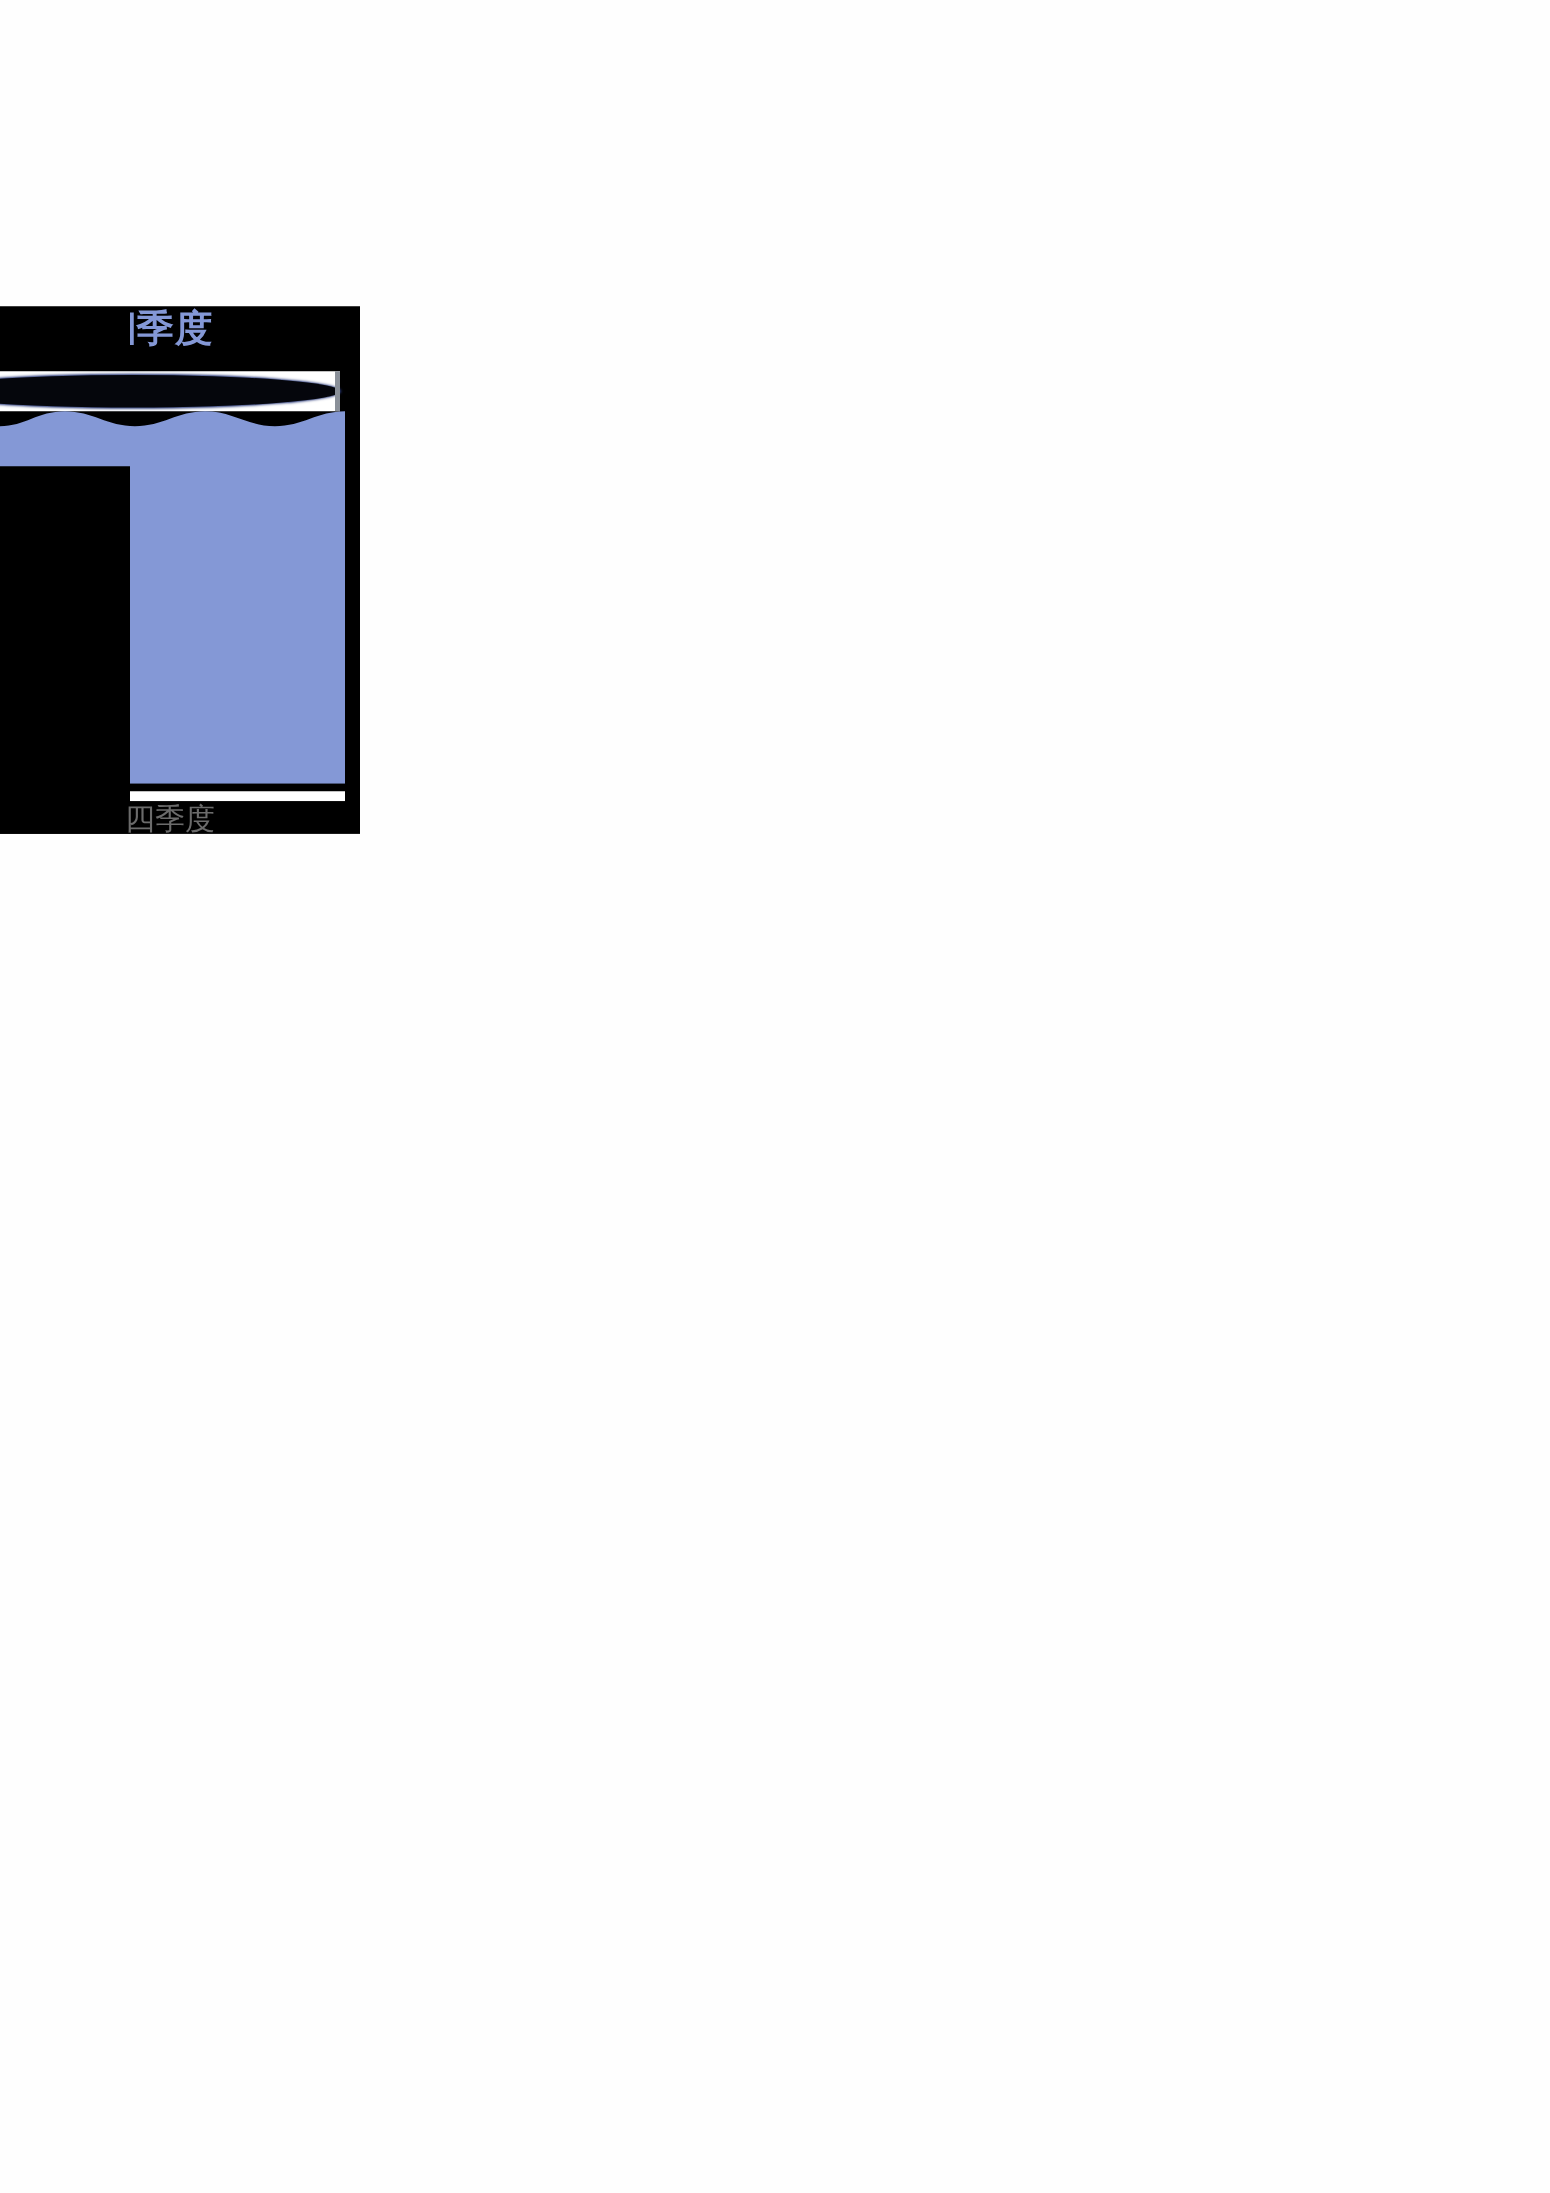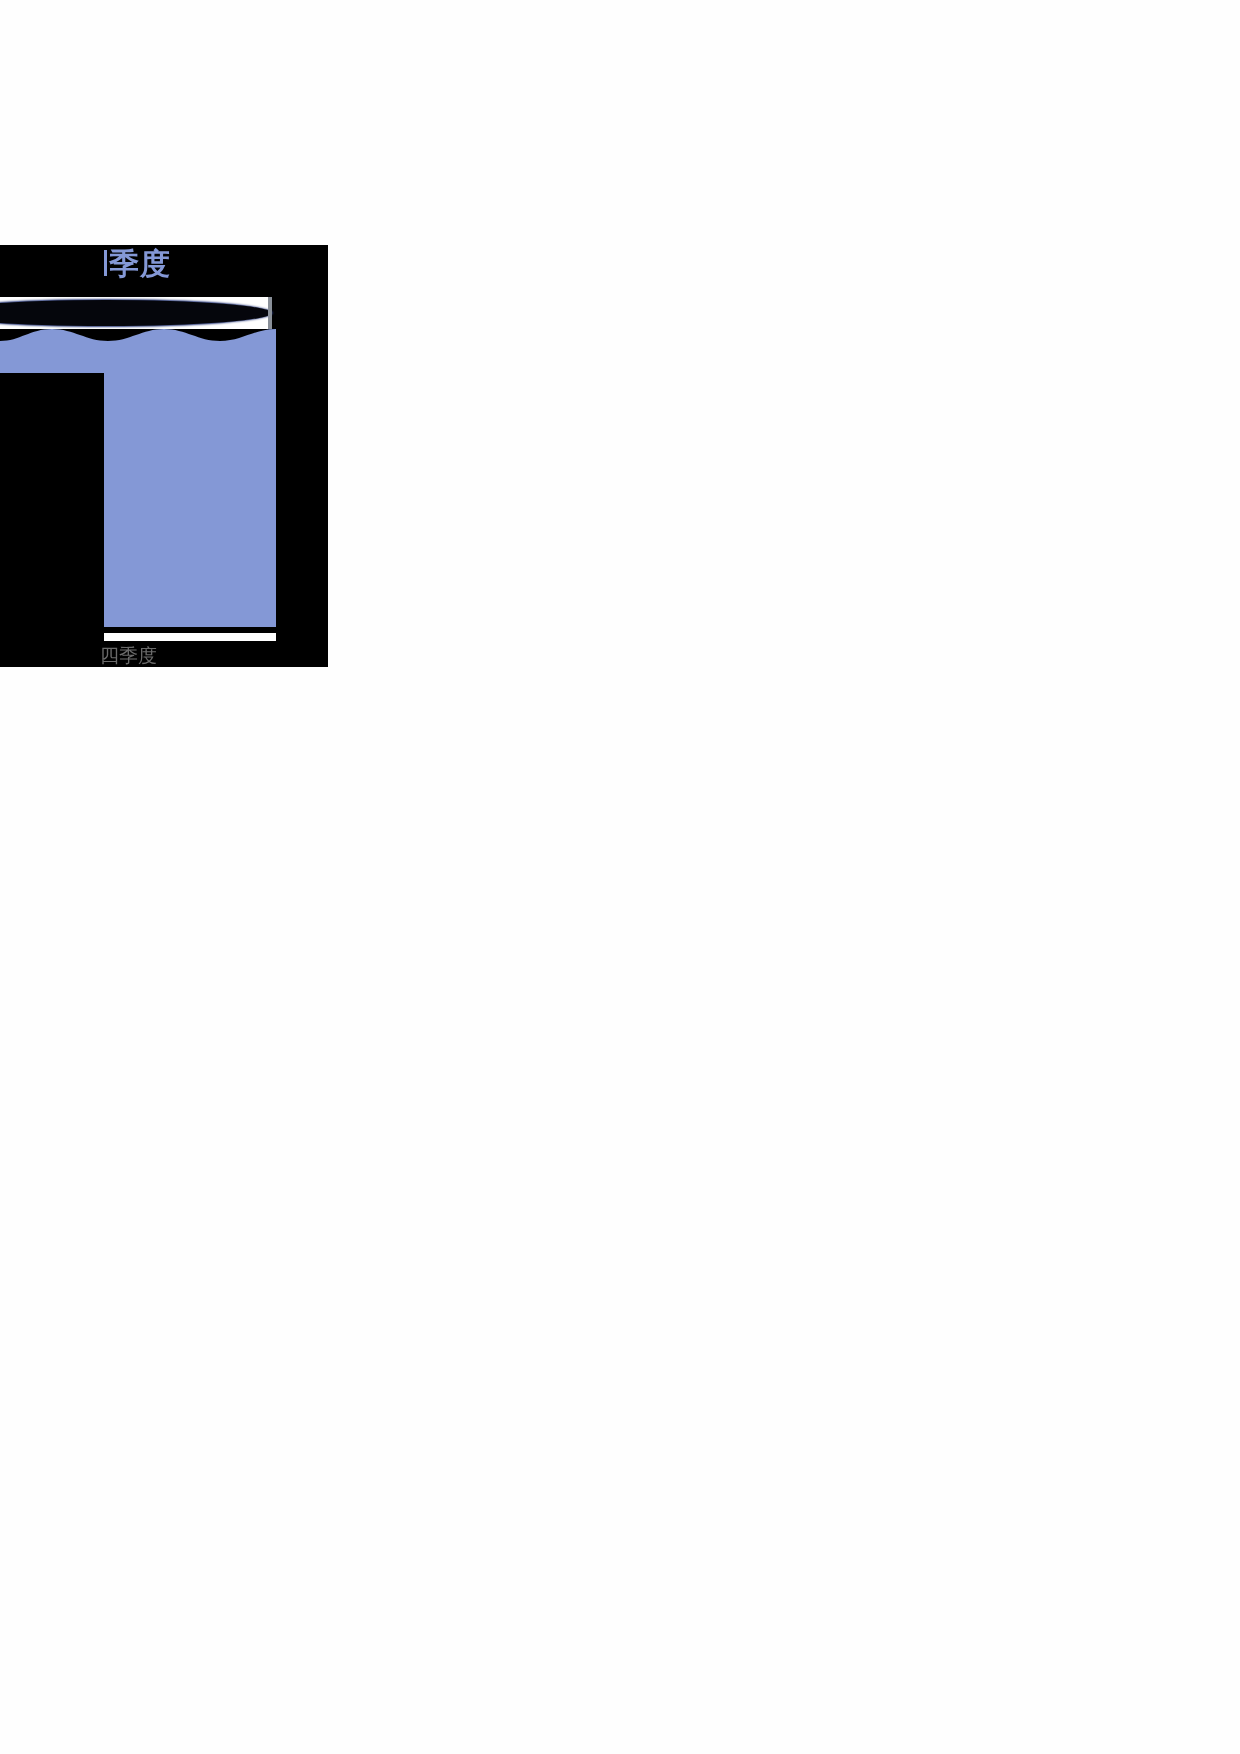--- a/index.html
+++ b/index.html
@@ -1,28 +1,28 @@
 <!DOCTYPE html>
 <html><head>
 <meta charset="utf-8">
 <style>
   html, body { margin:0; padding:0; }
   body { width:1240px; height:1754px; background:#fefefe; position:relative; overflow:hidden; font-family:"DejaVu Sans", sans-serif; }
-  .panel { position:absolute; left:0; top:245px; width:328px; height:422px; background:#000; overflow:hidden; }
+  .panel { position:absolute; left:0; top:245px; width:288px; height:422px; background:#000; overflow:hidden; }
   .title-bar { position:absolute; left:104px; top:5px; width:3px; height:26px; background:#8498d6; }
   .title-text { position:absolute; left:109px; top:0; height:38px; line-height:38px; font-size:30px; font-weight:bold; color:#8498d6; letter-spacing:1px; white-space:nowrap; }
   .lid-band { position:absolute; left:0; top:52px; width:272px; height:32px; background:#fff; }
   .lid-edge { position:absolute; left:268px; top:52px; width:4px; height:32px; background:#8a9099; }
   .lid-ellipse { position:absolute; left:-60px; top:55px; width:332px; height:26px; border-radius:50%; background:#05060c; box-shadow:0 0 2px 1px #2a3a7a; }
   .liquid { position:absolute; left:0; top:82px; width:276px; height:300px; }
   .mask-left { position:absolute; left:0; top:128px; width:104px; height:294px; background:#000; }
   .bottom-strip { position:absolute; left:104px; top:388px; width:172px; height:8px; background:#fff; }
   .right-bar { position:absolute; left:276px; top:52px; width:12px; height:344px; background:#000; }
   .label-band { position:absolute; left:0; top:396px; width:288px; height:26px; background:#000; }
-  .xlabel { position:absolute; left:100px; top:398px; font-size:19px; color:#6b6b6b; white-space:nowrap; line-height:24px; }
+  .xlabel { position:absolute; left:100px; top:398px; font-size:24px; color:#6b6b6b; white-space:nowrap; line-height:24px; }
 </style>
 </head>
 <body>
 
 <div class="panel">
   <div class="title-bar"></div>
   <div class="title-text">季度</div>
 
   <div class="lid-band"></div>
   <div class="lid-ellipse"></div>

